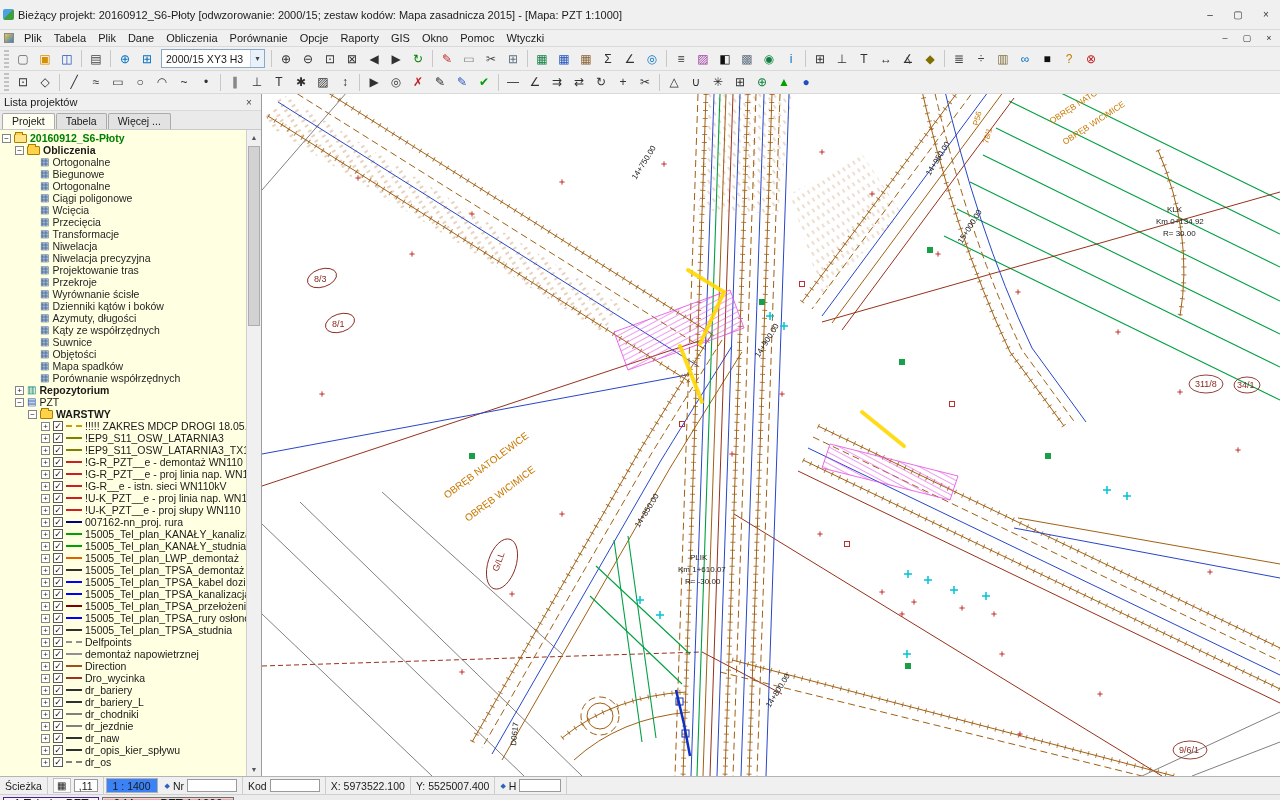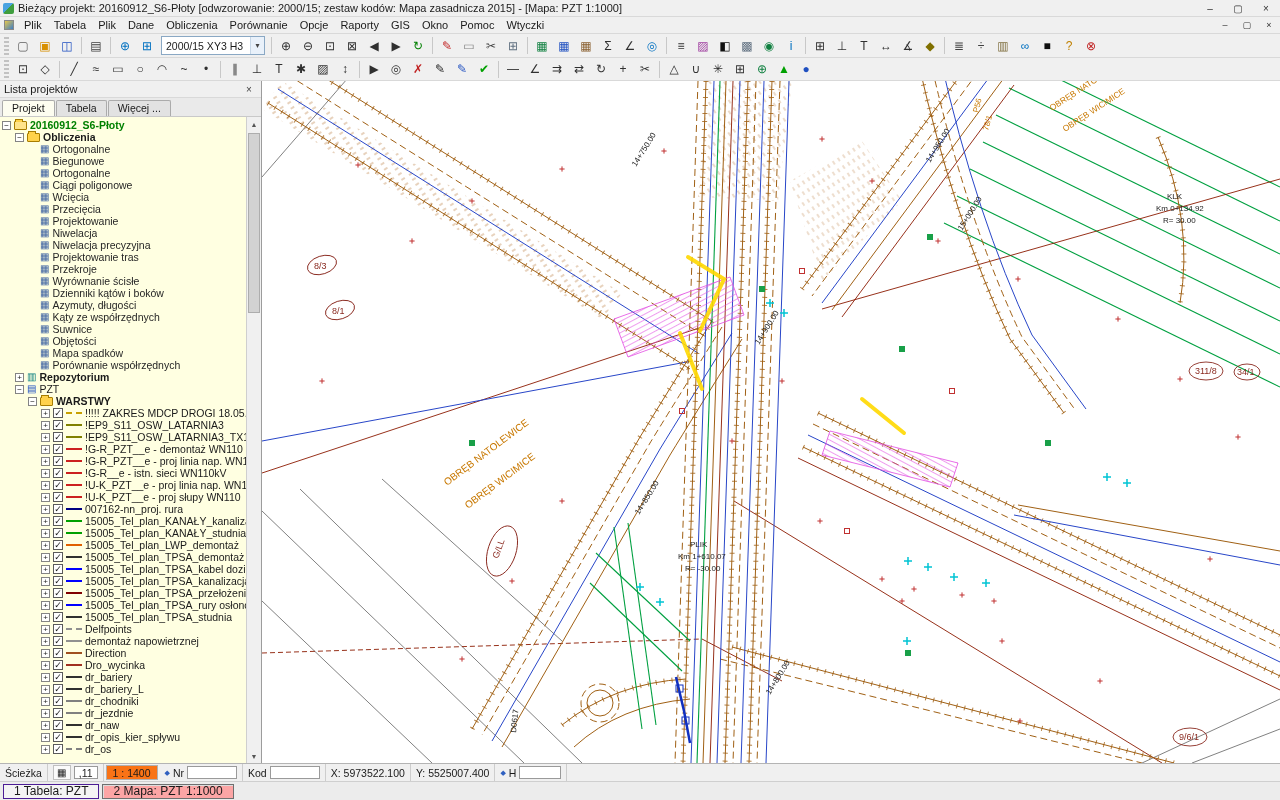--- a/index.html
+++ b/index.html
@@ -1,21 +1,21 @@
 <!DOCTYPE html>
 <html><head>
 <meta charset="utf-8">
 <style>
   *{box-sizing:border-box;margin:0;padding:0}
   html,body{width:1280px;height:800px;overflow:hidden}
   body{font-family:"Liberation Sans",sans-serif;font-size:11px;background:#f0f0f0;color:#1a1a1a}
   button{border:none;background:none;padding:0;font:inherit;cursor:default;color:inherit}
 
   
-  .titlebar{height:17px;display:flex;align-items:center;background:#f0f0f0;border-bottom:1px solid #d9d9d9;padding-left:3px}
+  .titlebar{height:30px;display:flex;align-items:center;background:#f0f0f0;border-bottom:1px solid #d9d9d9;padding-left:3px}
   .appicon{width:11px;height:11px;border-radius:2px;background:linear-gradient(135deg,#4aa3e0 0 50%,#3f9e3f 50% 100%);margin-right:4px;flex:none}
   .wtitle{white-space:nowrap;overflow:hidden}
   .spacer{flex:1}
   .wbtn{width:28px;height:16px;display:flex;align-items:center;justify-content:center;font-size:10px;color:#333}
 
   
   .menubar{height:17px;display:flex;align-items:center;background:#f0f0f0;border-bottom:1px solid #d9d9d9;padding-left:2px}
   .mdiicon{width:10px;height:10px;background:linear-gradient(135deg,#e8c84a,#3f7ec4);border:1px solid #888;margin:0 4px 0 2px;flex:none}
   .mitem{padding:1px 6px;white-space:nowrap}
   .mu{}
@@ -75,21 +75,21 @@
   .drl{stroke:#8b1a00;stroke-width:.9;fill:none}
   .bkl{stroke:#4a4a4a;stroke-width:.7;fill:none}
   .ywl{stroke:#ffd800;stroke-width:4;fill:none;opacity:.9;stroke-linecap:round}
   .pe{fill:none;stroke:#8a2a20;stroke-width:.9}
   .mlab{font-family:"Liberation Sans",sans-serif}
   .lo{fill:#c87800}.lk{fill:#222}.lr{fill:#8a2a20}
 
   
   .statusbar{height:18px;display:flex;align-items:stretch;background:#f0f0f0;border-top:1px solid #b4b4b4;font-size:10.5px}
   .scell{display:flex;align-items:center;padding:0 5px;border-right:1px solid #cdcdcd;white-space:nowrap}
-  .sunken{border:1px solid #b0b0b0;background:#f97316;margin:1px 2px;padding:0 6px}
+  .sunken{border:1px solid #b0b0b0;background:#3b82f6;margin:1px 2px;padding:0 6px}
   .sbtn{width:18px;height:15px;display:flex;align-items:center;justify-content:center;font-size:10px;border:1px solid #c0c0c0;background:#fafafa;margin-right:3px}
   .sbox{border:1px solid #9a9a9a;background:#fff;padding:0 4px;height:13px;display:flex;align-items:center}
   .sinput{width:50px;height:13px;border:1px solid #9a9a9a;background:#fff;margin-left:3px;font-size:10px;padding:0 2px}
   .mark{color:#3060c0;font-size:7px;margin-right:3px}
 
   
   .taskbar{height:19px;background:#ececec;border-top:1px solid #cfcfcf;display:flex;align-items:center;gap:3px;padding-left:3px}
   .tkbtn{height:15px;border:1px solid #4c1d95;background:#f4f4f4;padding:0 10px;font-size:12px;display:flex;align-items:center}
   .tkbtn.active{background:#fca5a5;border-color:#6f6f6f;box-shadow:inset 1px 1px 0 #dcdcdc}
 </style>
@@ -432,21 +432,21 @@
             <span class="tlabel calc">Wcięcia</span>
           </div>
           <div class="trow" style="padding-left: 28px;">
             <span class="expsp"></span>
             <span class="gi" style="color: rgb(58, 95, 160);">▦</span>
             <span class="tlabel calc">Przecięcia</span>
           </div>
           <div class="trow" style="padding-left: 28px;">
             <span class="expsp"></span>
             <span class="gi" style="color: rgb(58, 95, 160);">▦</span>
-            <span class="tlabel calc">Projektowanie</span>
+            <span class="tlabel calc">Transformacje</span>
           </div>
           <div class="trow" style="padding-left: 28px;">
             <span class="expsp"></span>
             <span class="gi" style="color: rgb(58, 95, 160);">▦</span>
             <span class="tlabel calc">Niwelacja</span>
           </div>
           <div class="trow" style="padding-left: 28px;">
             <span class="expsp"></span>
             <span class="gi" style="color: rgb(58, 95, 160);">▦</span>
             <span class="tlabel calc">Niwelacja precyzyjna</span>

